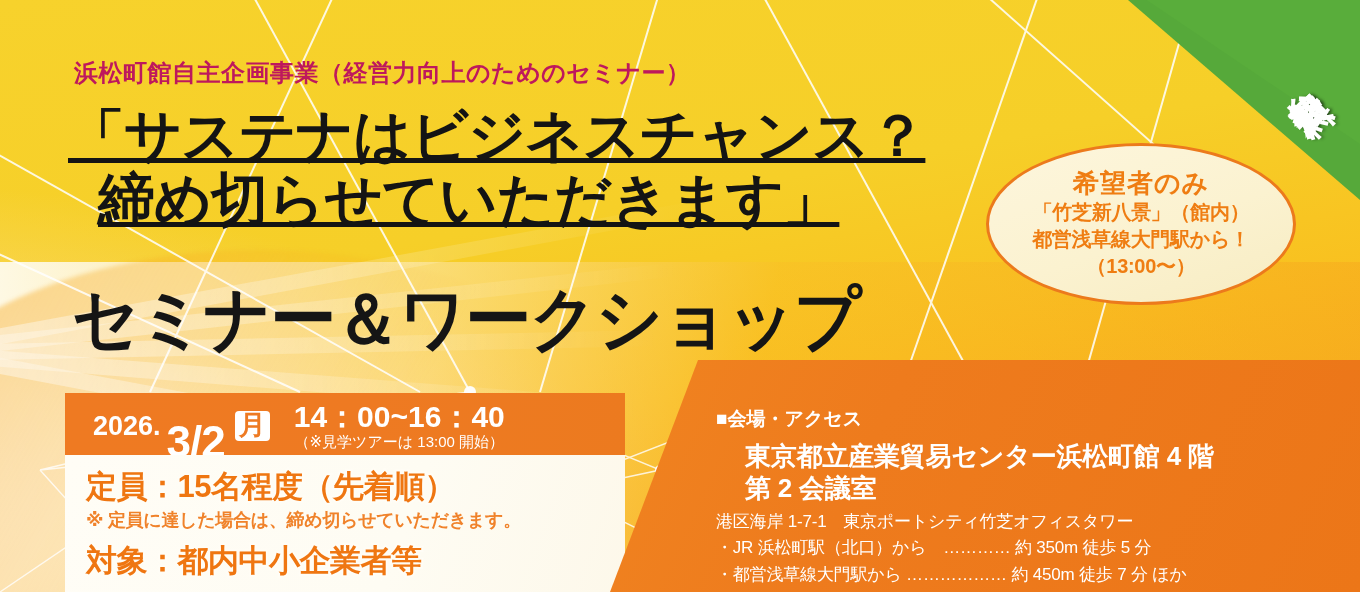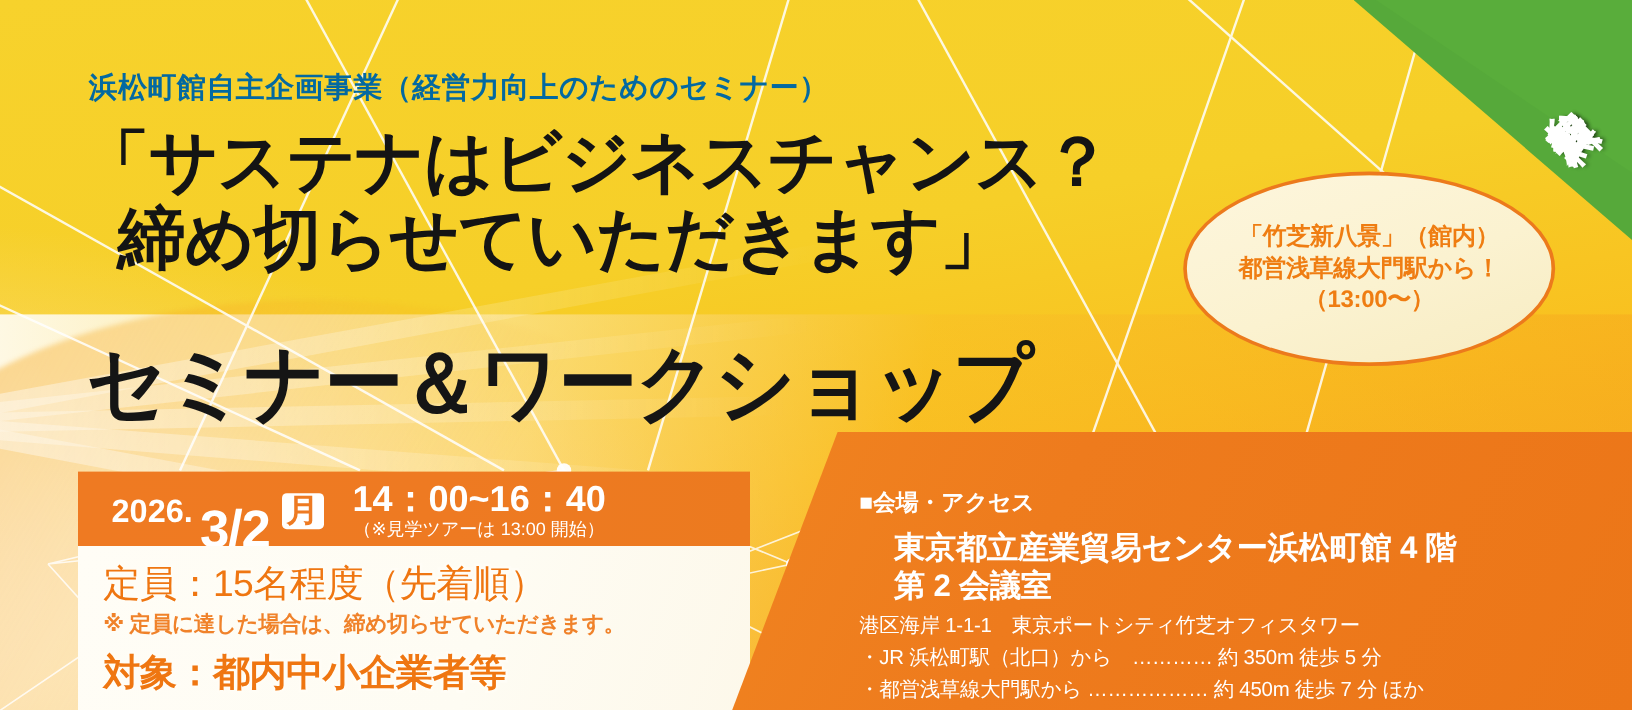--- a/index.html
+++ b/index.html
@@ -35,23 +35,23 @@
     background:#59ad3b;}
   .ribbon-text{position:absolute;right:10px;top:6px;width:150px;height:150px;
     display:flex;align-items:center;justify-content:center;
     transform:rotate(-45deg);
     color:#fff;font-weight:700;font-size:37px;letter-spacing:3px;
     writing-mode:vertical-rl;
     text-shadow:2px 2px 3px rgba(0,0,0,.25);}
 
   
   .kicker{position:absolute;left:74px;top:57px;
-    font-size:24px;font-weight:700;color:#0369a1;letter-spacing:.5px;white-space:nowrap;}
+    font-size:24px;font-weight:700;color:#be185d;letter-spacing:.5px;white-space:nowrap;}
   .title{position:absolute;left:68px;top:104px;
-    font-size:57px;font-weight:700;color:#141414;line-height:1.12;letter-spacing:-1px;}
+    font-size:57px;font-weight:700;color:#141414;line-height:1.12;letter-spacing:-1px;text-decoration:underline;}
   .title .l2{display:block;padding-left:30px;}
   .bigline{position:absolute;left:72px;top:272px;
     font-size:66px;font-weight:700;color:#151515;letter-spacing:-1.5px;
     transform:scaleY(1.06);transform-origin:left top;}
 
   
   .oval{position:absolute;left:986px;top:143px;width:310px;height:162px;
     border:3px solid #ec7a1c;border-radius:50%;
     background:linear-gradient(160deg,#fdf6dd 0%,#fbf2d0 55%,#f7ecc2 100%);
     display:flex;flex-direction:column;align-items:center;justify-content:center;
@@ -66,21 +66,21 @@
   .datebar .d-year{color:#fff;font-size:27px;font-weight:700;margin-left:28px;letter-spacing:0;}
   .datebar .d-day{color:#fff;font-size:44px;font-weight:700;margin-left:6px;letter-spacing:-1px;margin-top:32px;}
   .datebar .d-dow{color:#ee7a22;background:#fff;font-size:27px;font-weight:700;
     margin-left:10px;padding:1px 4px 2px;border-radius:4px;line-height:1;}
   .datebar .d-right{margin-left:24px;display:flex;flex-direction:column;align-items:center;}
   .datebar .d-time{color:#fff;font-size:30px;font-weight:700;letter-spacing:0;line-height:1.05;text-align:center;}
   .datebar .d-note{color:#fff;font-size:15px;font-weight:500;line-height:1.2;margin-top:1px;}
 
   .whitepanel{position:absolute;left:65px;top:455px;width:560px;height:137px;
     background:linear-gradient(110deg,#fffdf6 0%,#fefcf3 60%,#fdf8ea 100%);}
-  .cap-line{position:absolute;left:86px;top:466px;font-size:31px;font-weight:400;
+  .cap-line{position:absolute;left:86px;top:466px;font-size:31px;font-weight:700;
     color:#ef7611;letter-spacing:-.5px;
     -webkit-text-stroke:4px #fffdf6;paint-order:stroke fill;}
   .cap-note{position:absolute;left:86px;top:508px;font-size:18px;font-weight:700;
     color:#f0822a;letter-spacing:-.3px;}
   .tgt-line{position:absolute;left:86px;top:540px;font-size:31px;font-weight:700;
     color:#ef7611;letter-spacing:-.5px;
     -webkit-text-stroke:4px #fffdf6;paint-order:stroke fill;}
 
   
   .orangepanel{position:absolute;left:610px;top:360px;width:750px;height:232px;
@@ -161,20 +161,21 @@
   </div>
 
   <div class="kicker">浜松町館自主企画事業（経営力向上のためのセミナー）</div>
   <div class="title">
     <span class="l1">「サステナはビジネスチャンス？</span>
     <span class="l2">締め切らせていただきます」</span>
   </div>
   <div class="bigline">セミナー＆ワークショップ</div>
 
   <div class="oval">
+    <div class="ov1">希望者のみ</div>
     <div class="ov2">「竹芝新八景」（館内）</div>
     <div class="ov3">都営浅草線大門駅から！</div>
     <div class="ov4">（13:00〜）</div>
   </div>
 
   <div class="datebar">
     <span class="d-year">2026.</span>
     <span class="d-day">3/2</span>
     <span class="d-dow">月</span>
     <span class="d-right">
@@ -187,17 +188,17 @@
   <div class="cap-line">定員：15名程度（先着順）</div>
   <div class="cap-note">※ 定員に達した場合は、締め切らせていただきます。</div>
   <div class="tgt-line">対象：都内中小企業者等</div>
 
   <div class="orangepanel"></div>
   <div class="venue-head">■会場・アクセス</div>
   <div class="venue-name">
     <div>東京都立産業貿易センター浜松町館 4 階</div>
     <div>第 2 会議室</div>
   </div>
-  <div class="venue-addr">港区海岸 1-1-1　東京ポートシティ竹芝オフィスタワー
+  <div class="venue-addr">港区海岸 1-7-1　東京ポートシティ竹芝オフィスタワー
 ・JR 浜松町駅（北口）から　………… 約 350m 徒歩 5 分
 ・都営浅草線大門駅から ……………… 約 450m 徒歩 7 分 ほか</div>
 
 </div>
 
 </body></html>

